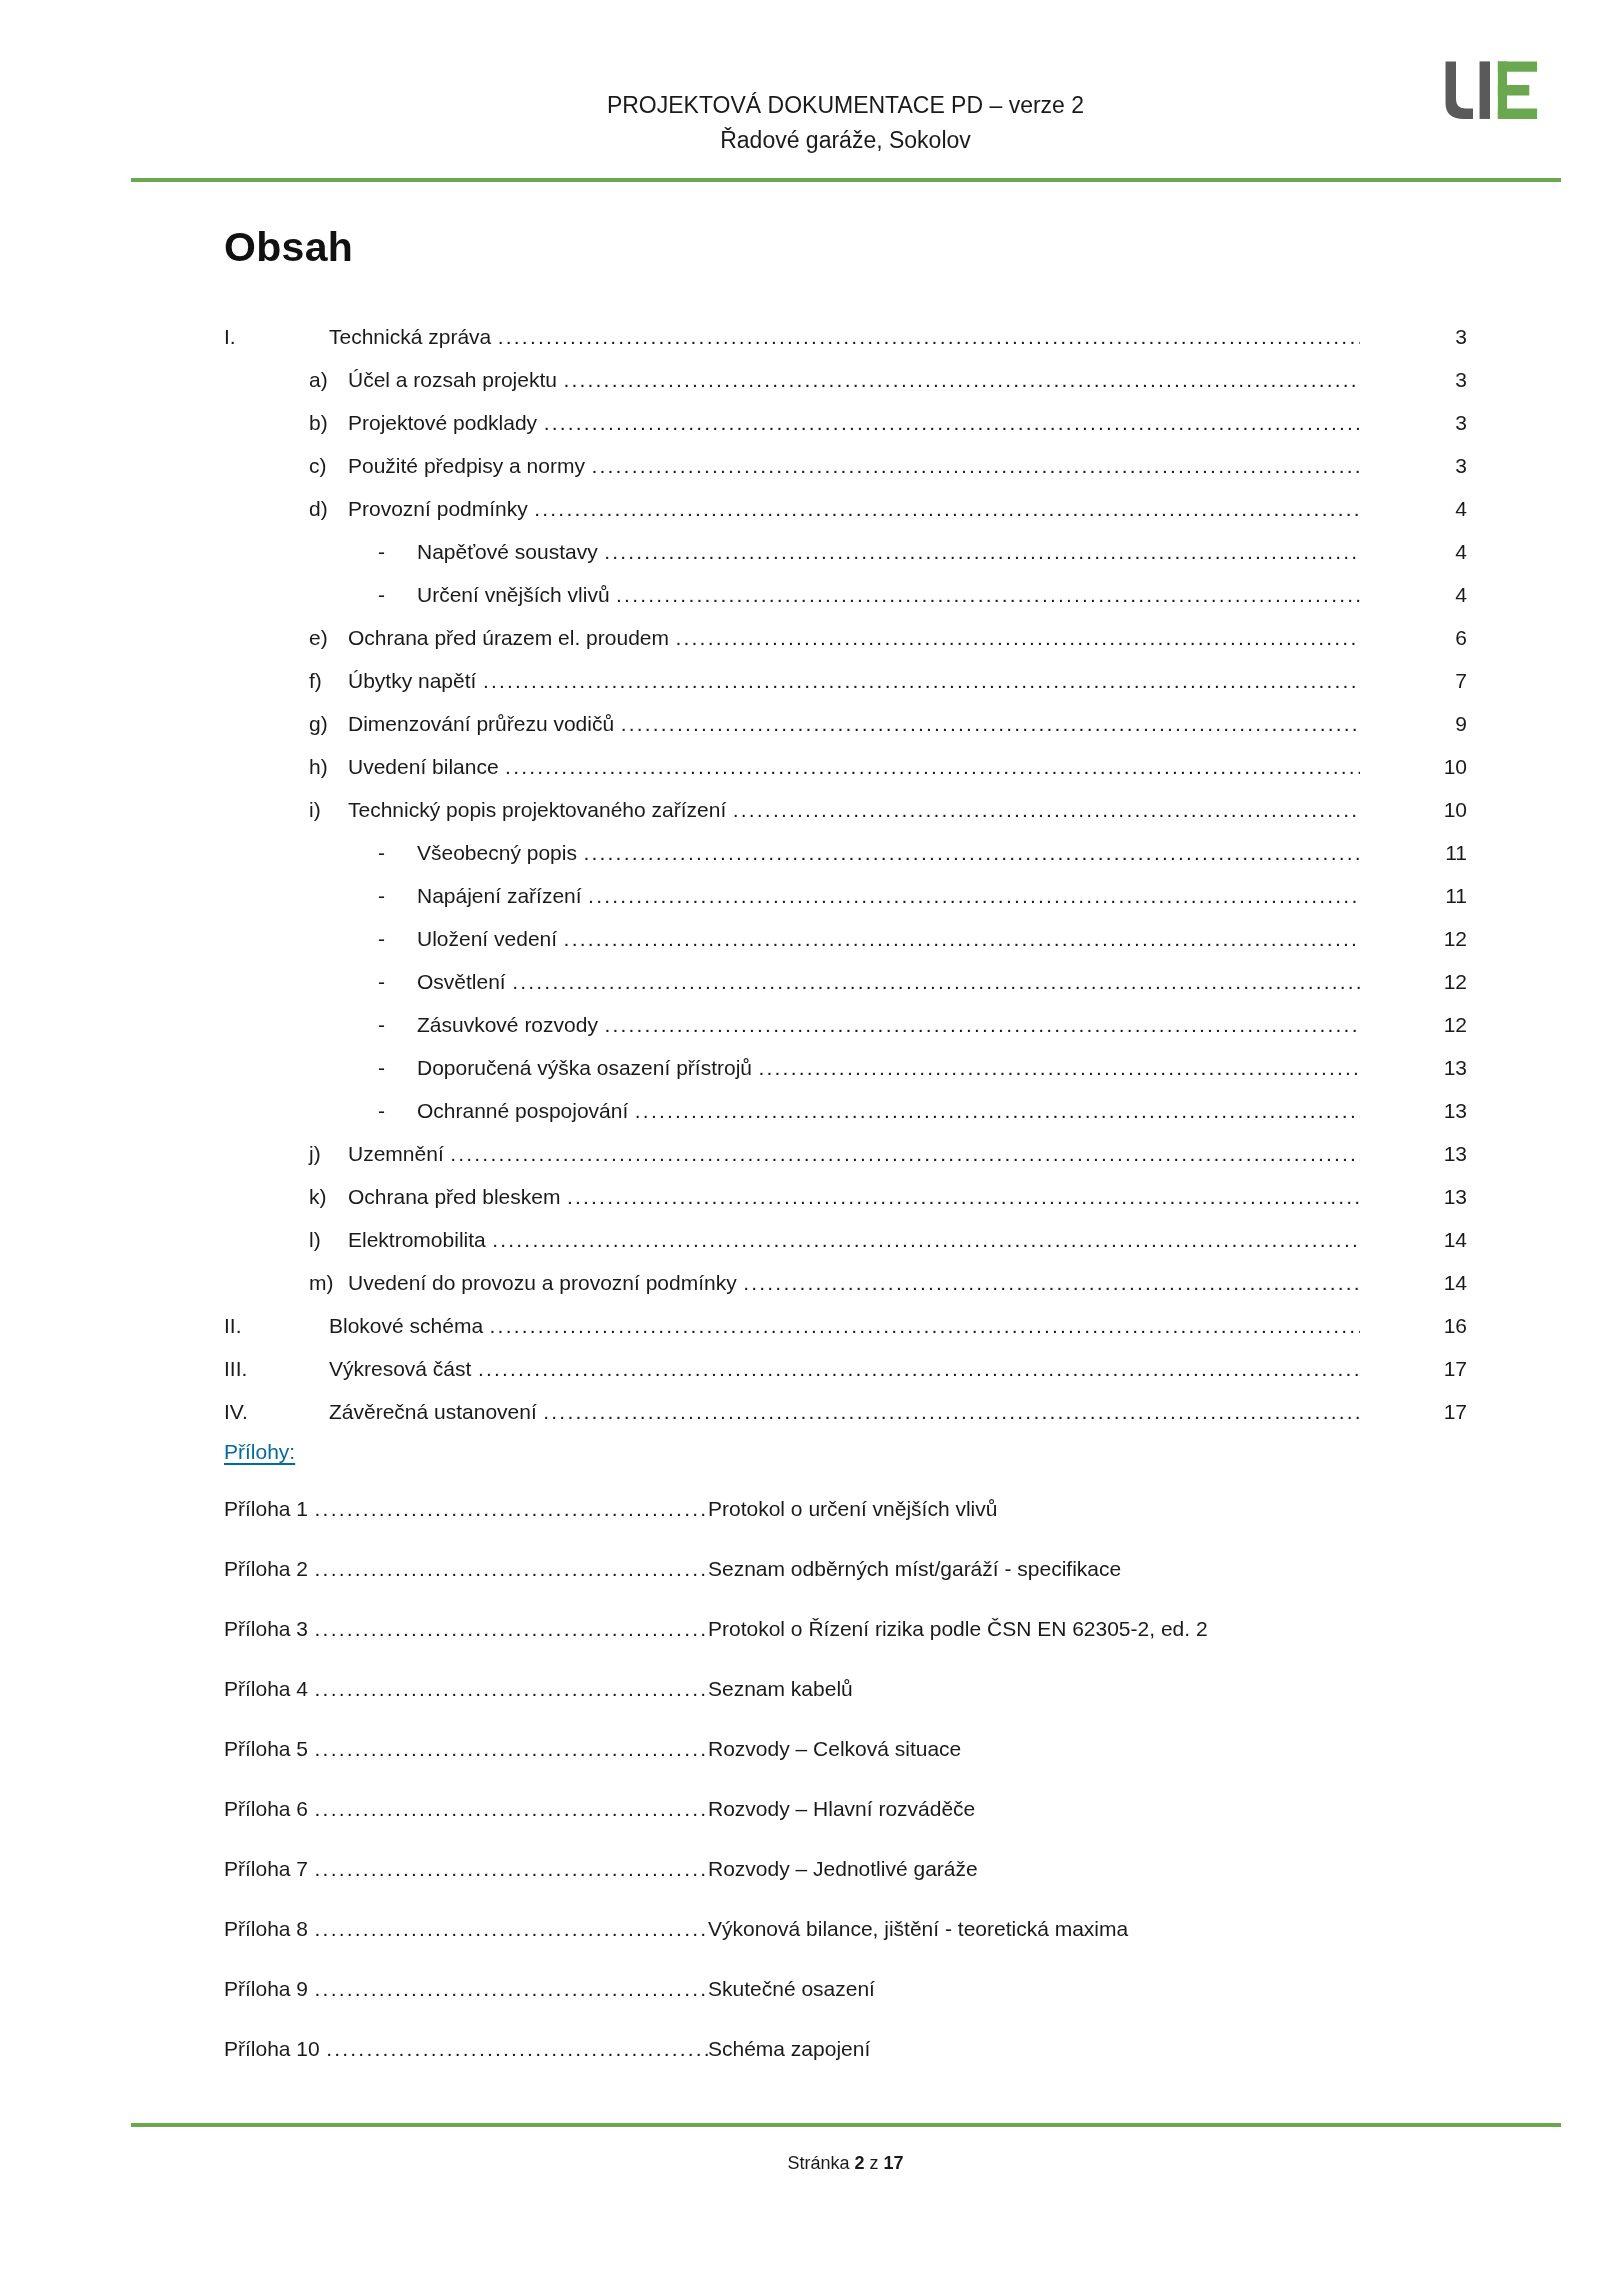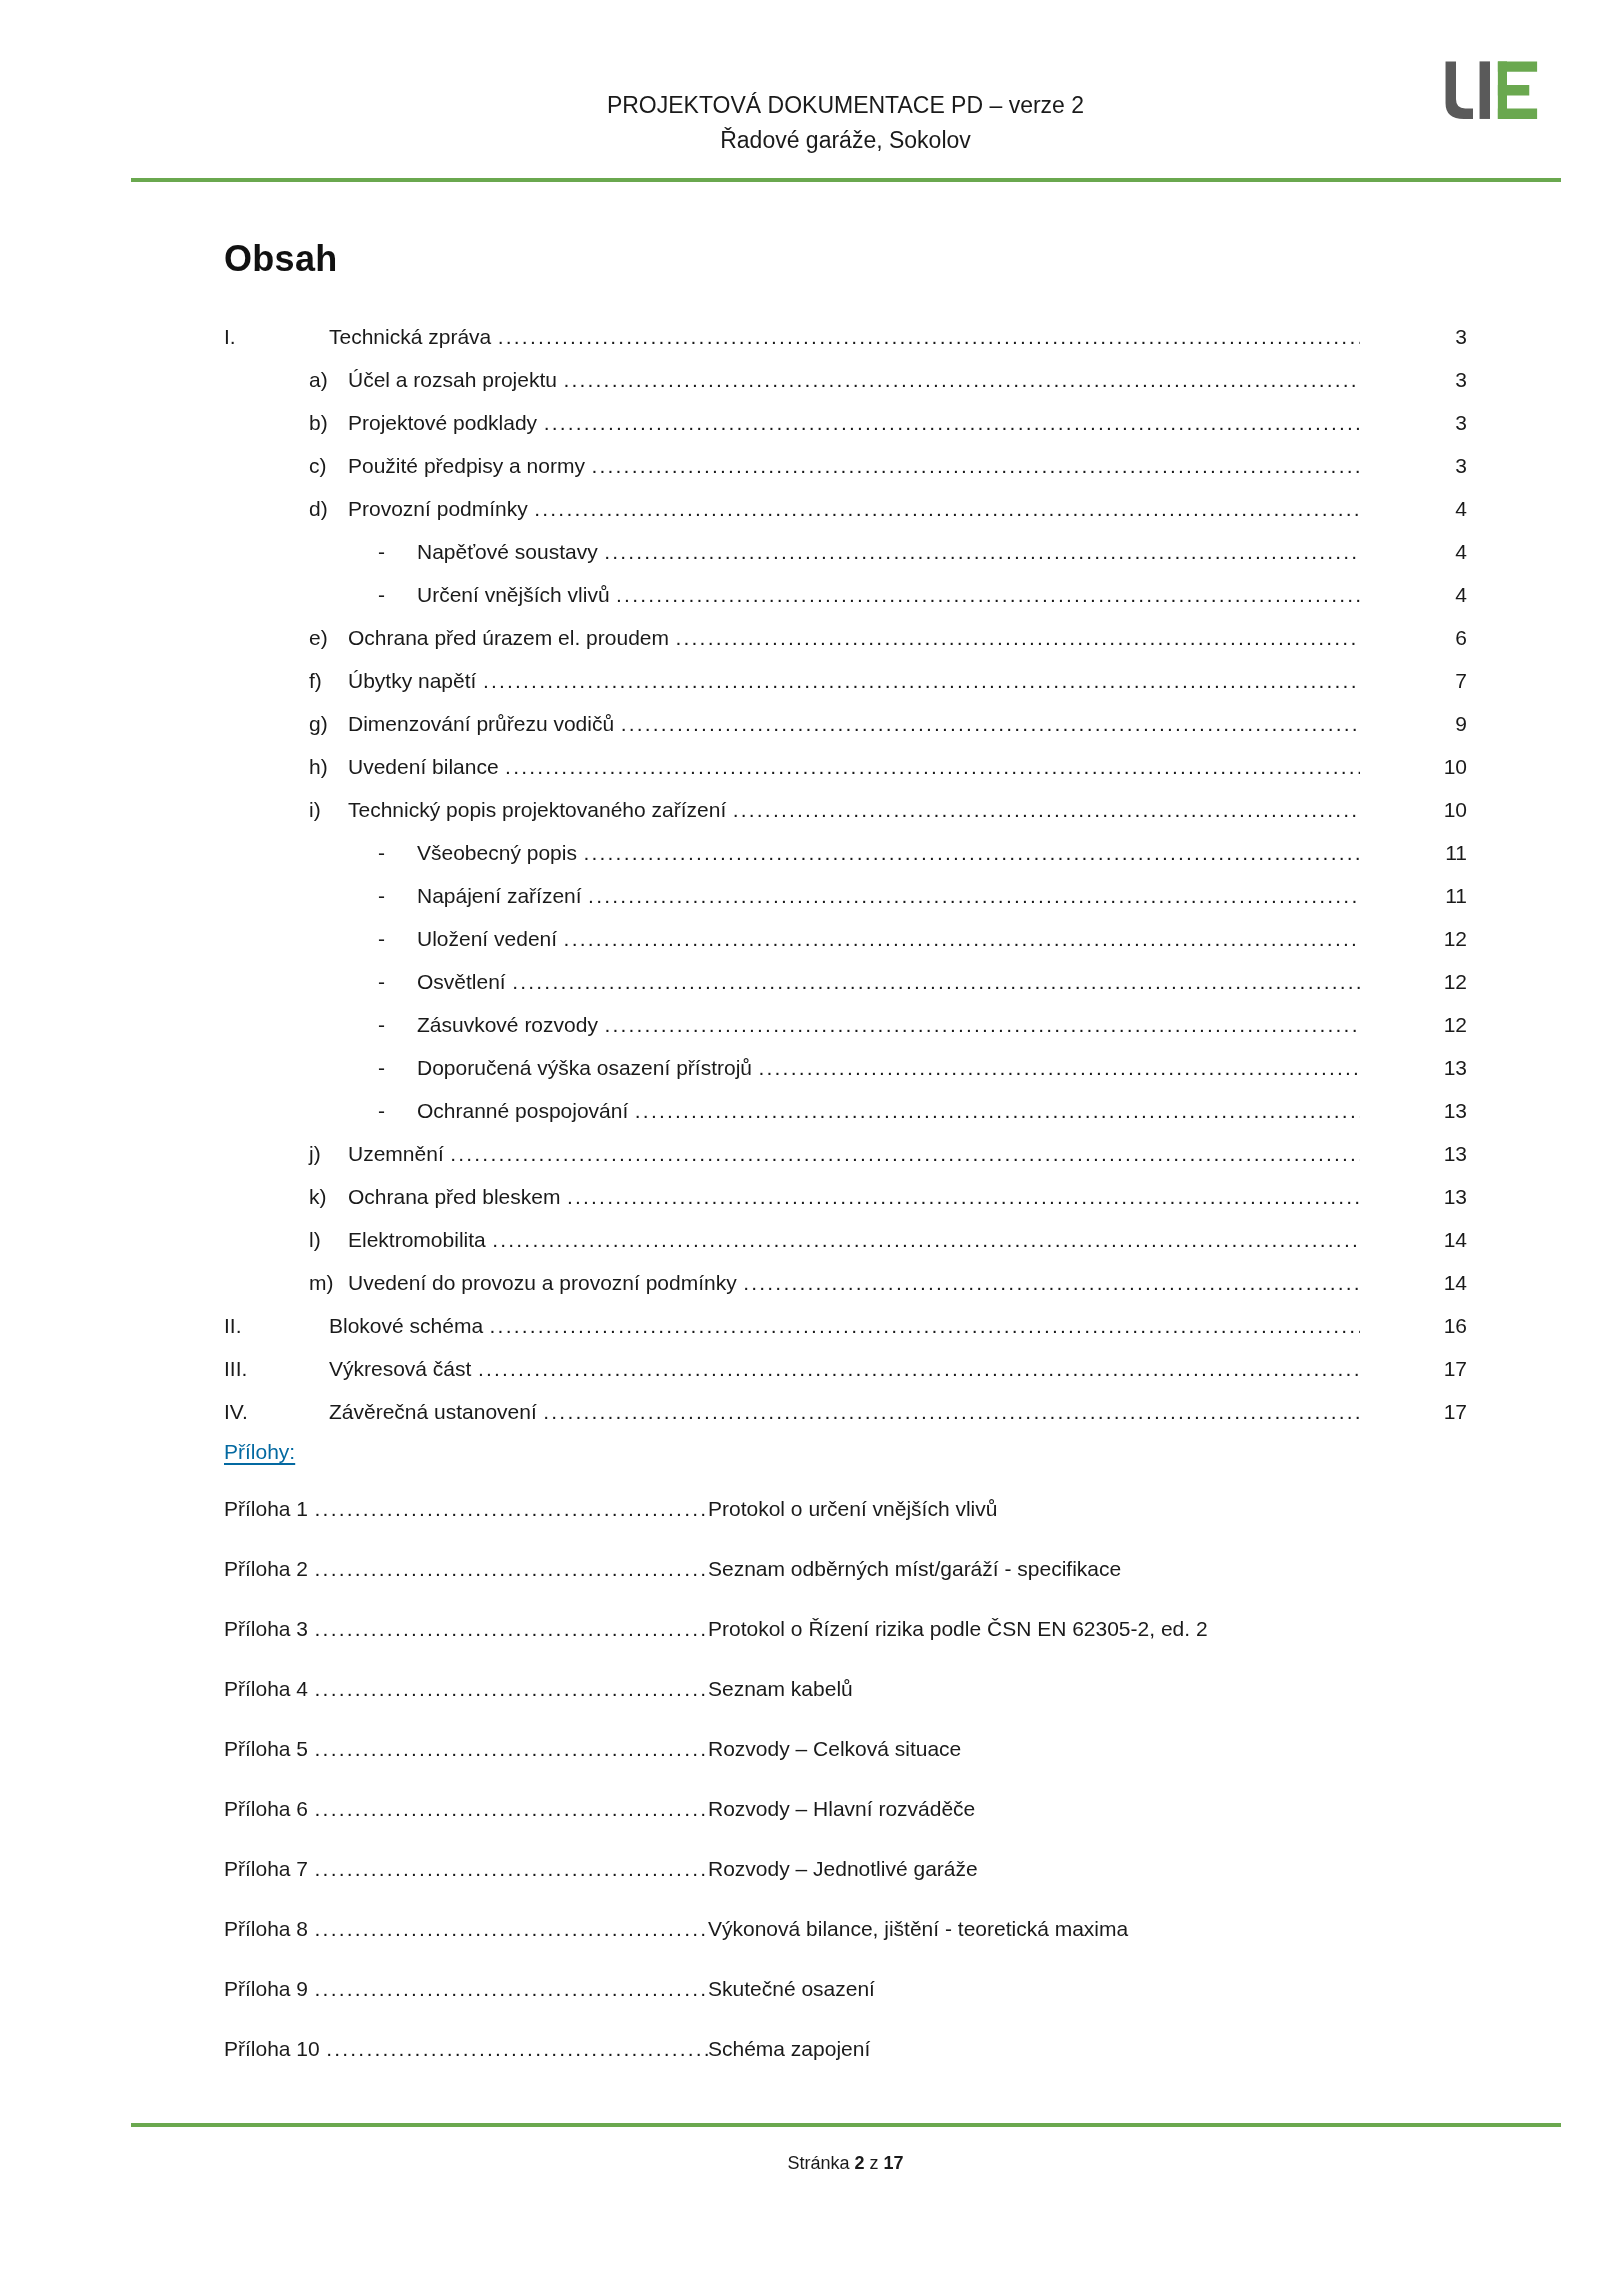--- a/index.html
+++ b/index.html
@@ -58,22 +58,22 @@
     top: 56px;
     width: 121px;
     height: 69px;
   }
   .logo svg { display: block; }
 
   
   .doc-title {
     position: absolute;
     left: 190px;
-    top: 238px;
-    font-size: 36px;
+    top: 224px;
+    font-size: 41px;
     font-weight: bold;
     letter-spacing: 0.3px;
     color: #111111;
   }
 
   
   .toc {
     position: absolute;
     left: 190px;
     top: 327px;

